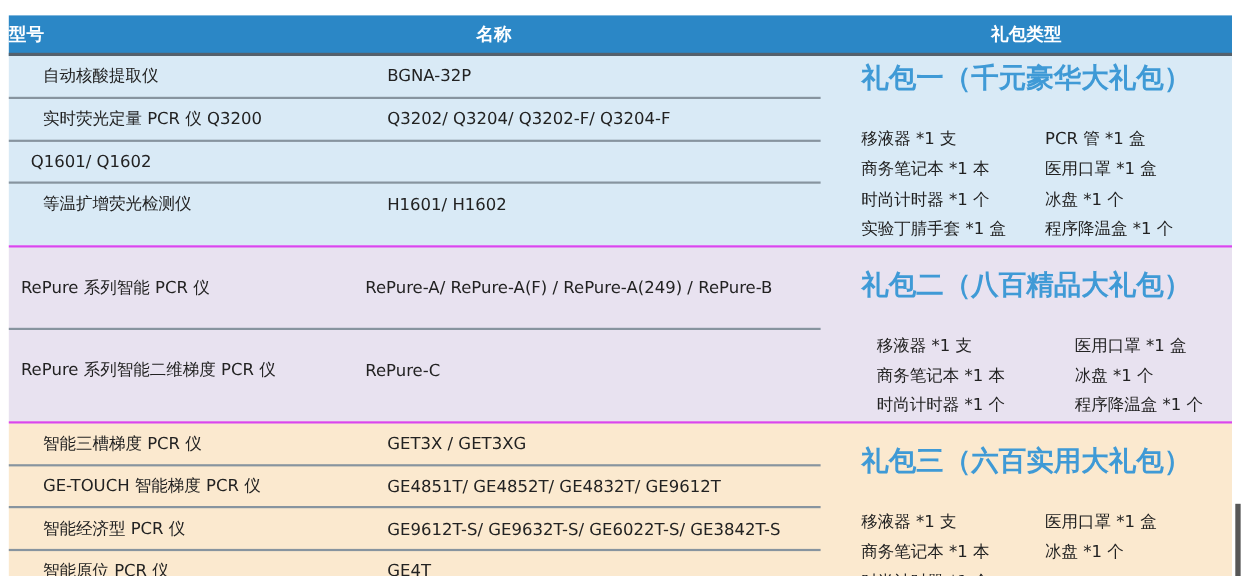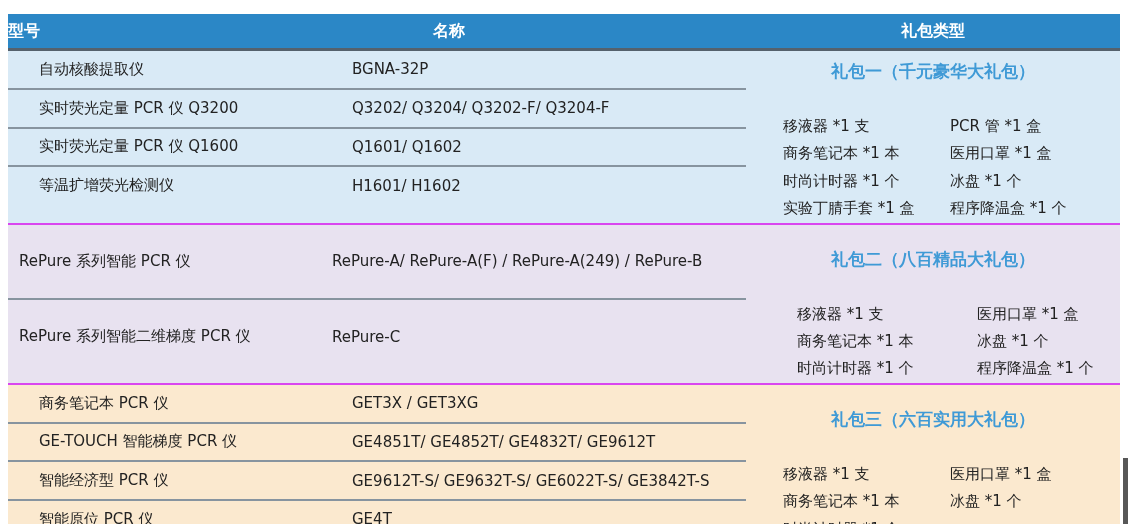--- a/index.html
+++ b/index.html
@@ -49,21 +49,21 @@
   .s1 .prow, .s3 .prow { height: 36.75px; padding-left: 20px; }
   .s2 .prow { height: 73.5px; }
   .pname { width: 324px; padding-left: 11px; box-sizing: border-box; }
   .pmodel { flex: 1; }
   
   .gift { width: 374px; }
   .gift-title {
     text-align: center;
     color: #3f9ad6;
     font-weight: bold;
-    font-size: 17px;
+    font-size: 25px;
     line-height: 28px;
   }
   .s1 .gift-title { margin-top: 6px;  margin-bottom: 8px; }
   .s2 .gift-title, .s3 .gift-title { margin-top: 20px; margin-bottom: 6px; }
   .gift-items {
     display: flex;
     padding-left: 37px;
     font-size: 15px;
     margin-top: 28px;
   }
@@ -95,21 +95,20 @@
     <div class="products">
       <div class="prow">
         <div class="pname">自动核酸提取仪</div>
         <div class="pmodel">BGNA-32P</div>
       </div>
       <div class="prow">
         <div class="pname">实时荧光定量 PCR 仪 Q3200</div>
         <div class="pmodel">Q3202/ Q3204/ Q3202-F/ Q3204-F</div>
       </div>
       <div class="prow">
-        <div class="pname">实时荧光定量 PCR 仪 Q1600</div>
         <div class="pmodel">Q1601/ Q1602</div>
       </div>
       <div class="prow">
         <div class="pname">等温扩增荧光检测仪</div>
         <div class="pmodel">H1601/ H1602</div>
       </div>
     </div>
     <div class="gift">
       <div class="gift-title">礼包一（千元豪华大礼包）</div>
       <div class="gift-items">
@@ -153,21 +152,21 @@
           <div>冰盘 *1 个</div>
           <div>程序降温盒 *1 个</div>
         </div>
       </div>
     </div>
   </div>
 
   <div class="section s3">
     <div class="products">
       <div class="prow">
-        <div class="pname">商务笔记本 PCR 仪</div>
+        <div class="pname">智能三槽梯度 PCR 仪</div>
         <div class="pmodel">GET3X / GET3XG</div>
       </div>
       <div class="prow">
         <div class="pname">GE-TOUCH 智能梯度 PCR 仪</div>
         <div class="pmodel">GE4851T/ GE4852T/ GE4832T/ GE9612T</div>
       </div>
       <div class="prow">
         <div class="pname">智能经济型 PCR 仪</div>
         <div class="pmodel">GE9612T-S/ GE9632T-S/ GE6022T-S/ GE3842T-S</div>
       </div>

